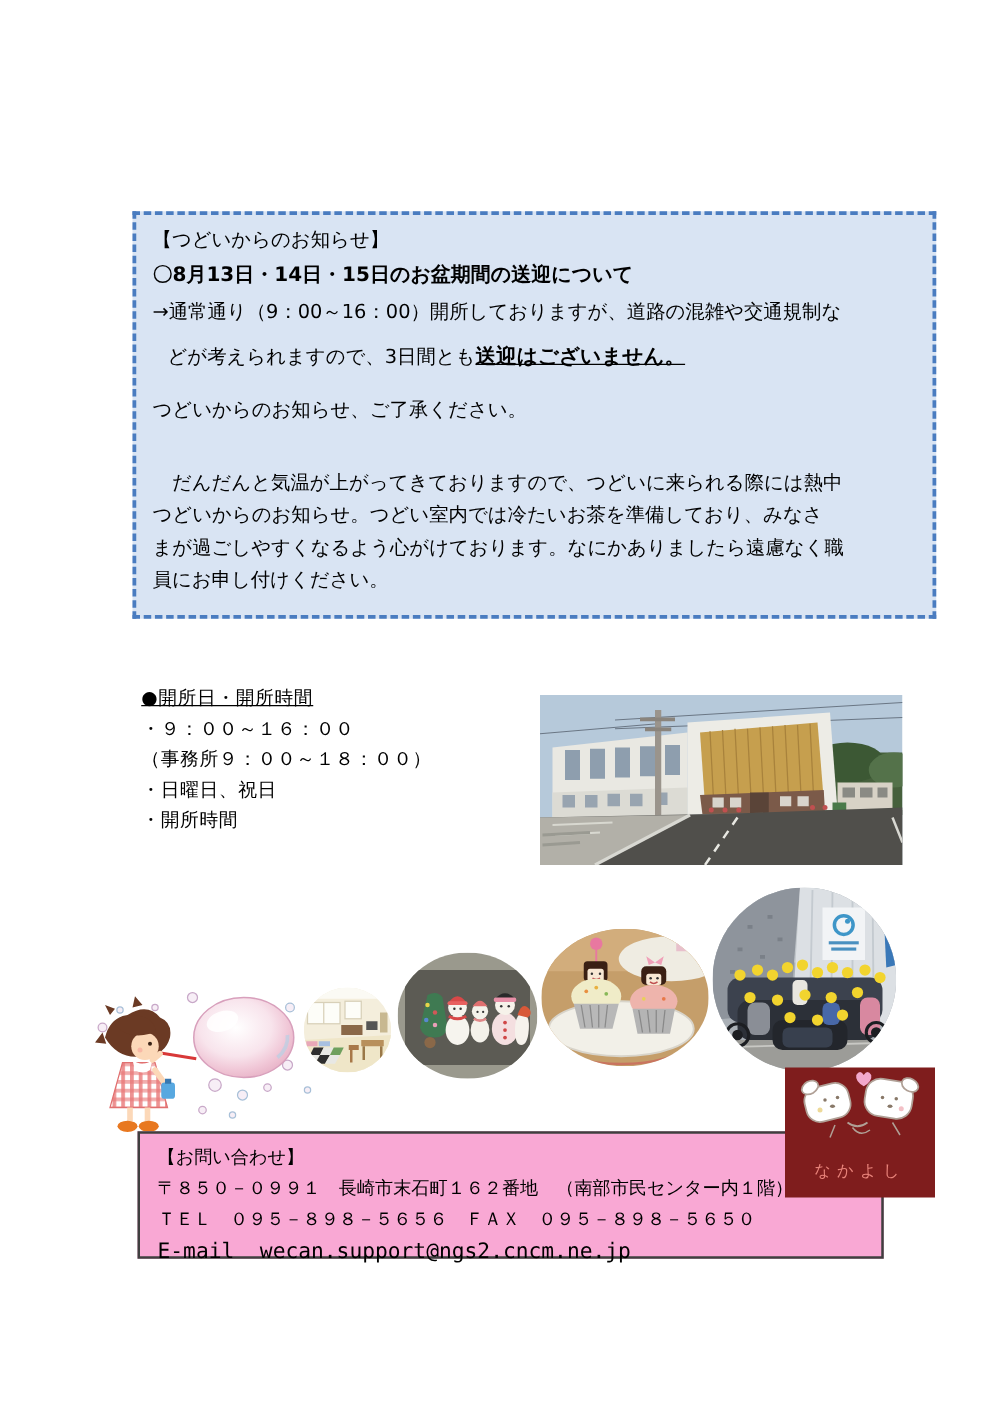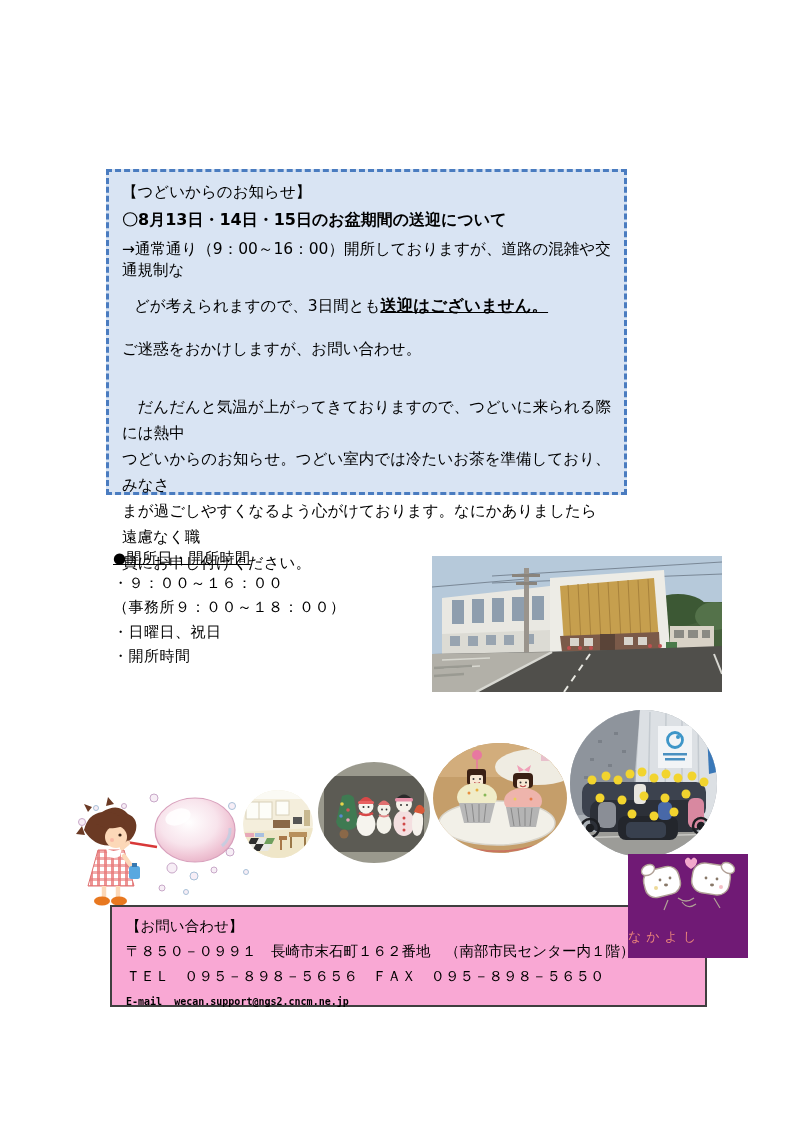--- a/index.html
+++ b/index.html
@@ -2,21 +2,21 @@
 <html lang="ja" style="--notice-border: #4a7cc0; --notice-bg: #d9e4f3; --contact-border: #3f3f3f; --mascot-pink: #e8837a;"><head>
 <meta charset="utf-8">
 <style>
   html,body{margin:0;padding:0;background:#fff;}
   .page{
     position:relative;width:794px;height:1123px;background:#fff;overflow:hidden;
     font-family:"DejaVu Sans","Liberation Sans",sans-serif;color:#000;
   }
   
   .notice-box{
-    position:absolute;left:106px;top:169px;width:521px;height:326px;box-sizing:border-box;
+    position:absolute;left:106px;top:169px;width:643px;height:326px;box-sizing:border-box;
     background:var(--notice-bg,#d9e4f3);border:3px dashed var(--notice-border,#4a7cc0);
     padding:8px 12px 0 13px;
   }
   .nb-title{font-size:15.5px;margin:2px 0 7px;}
   .nb-heading{font-size:16px;font-weight:bold;margin:0 0 8px;}
   .nb-line{font-size:15.5px;margin:0 0 14px;}
   .nb-line2{font-size:15.5px;margin:0 12px 22px;}
   .nb-line2 .em{font-weight:bold;font-size:16.5px;text-decoration:underline;}
   .nb-line3{font-size:15.5px;margin:0 0 34px;}
   .nb-para{font-size:15.5px;line-height:26px;white-space:pre-line;}
@@ -26,41 +26,41 @@
   
   .building-photo{position:absolute;left:432px;top:556px;width:290px;height:136px;z-index:2;}
   .girl-clipart{position:absolute;left:62px;top:780px;width:200px;height:128px;z-index:1;}
   .circle-photo{position:absolute;border-radius:50%;overflow:hidden;z-index:2;}
   .circle-photo svg{display:block;}
   .ph-interior{left:243px;top:790px;width:70px;height:68px;}
   .ph-crafts{left:318px;top:762px;width:112px;height:101px;}
   .ph-cupcakes{left:433px;top:743px;width:134px;height:110px;}
   .ph-group{left:570px;top:710px;width:147px;height:147px;}
   
-  .mascot{position:absolute;left:628px;top:854px;width:120px;height:104px;background:#701a75;z-index:6;}
+  .mascot{position:absolute;left:628px;top:854px;width:120px;height:104px;background:#7f1d1d;z-index:6;text-align:center;}
   .mascot-caption{font-size:13px;letter-spacing:5px;color:var(--mascot-pink,#e8837a);margin-top:-2px;}
   
   .contact-box{
     position:absolute;left:110px;top:905px;width:597px;height:102px;box-sizing:border-box;
     background:#f9a8d4;border:2px solid var(--contact-border,#3f3f3f);padding:7px 14px;z-index:4;
   }
   .cb-line{font-size:14.5px;line-height:25px;white-space:pre;}
-  .cb-email{font-family:"DejaVu Sans Mono","Liberation Mono",monospace;font-size:10px;line-height:25px;white-space:pre;font-weight:bold;}
+  .cb-email{font-family:"DejaVu Sans Mono","Liberation Mono",monospace;font-size:17px;line-height:25px;white-space:pre;}
 </style>
 </head>
 <body>
 
 <div class="page">
 
   <div class="notice-box">
     <div class="nb-title">【つどいからのお知らせ】</div>
     <div class="nb-heading">〇8月13日・14日・15日のお盆期間の送迎について</div>
     <div class="nb-line">→通常通り（9：00～16：00）開所しておりますが、道路の混雑や交通規制な</div>
     <div class="nb-line2"><span>どが考えられますので、3日間とも</span><span class="em">送迎はございません。</span></div>
-    <div class="nb-line3">ご迷惑をおかけしますが、お問い合わせ。</div>
+    <div class="nb-line3">つどいからのお知らせ、ご了承ください。</div>
     <div class="nb-para">　だんだんと気温が上がってきておりますので、つどいに来られる際には熱中
 つどいからのお知らせ。つどい室内では冷たいお茶を準備しており、みなさ
 まが過ごしやすくなるよう心がけております。なにかありましたら遠慮なく職
 員にお申し付けください。</div>
   </div>
 
   <div class="info-section">
     <div class="info-heading">●開所日・開所時間</div>
     <div>・９：００～１６：００</div>
     <div>（事務所９：００～１８：００）</div>

